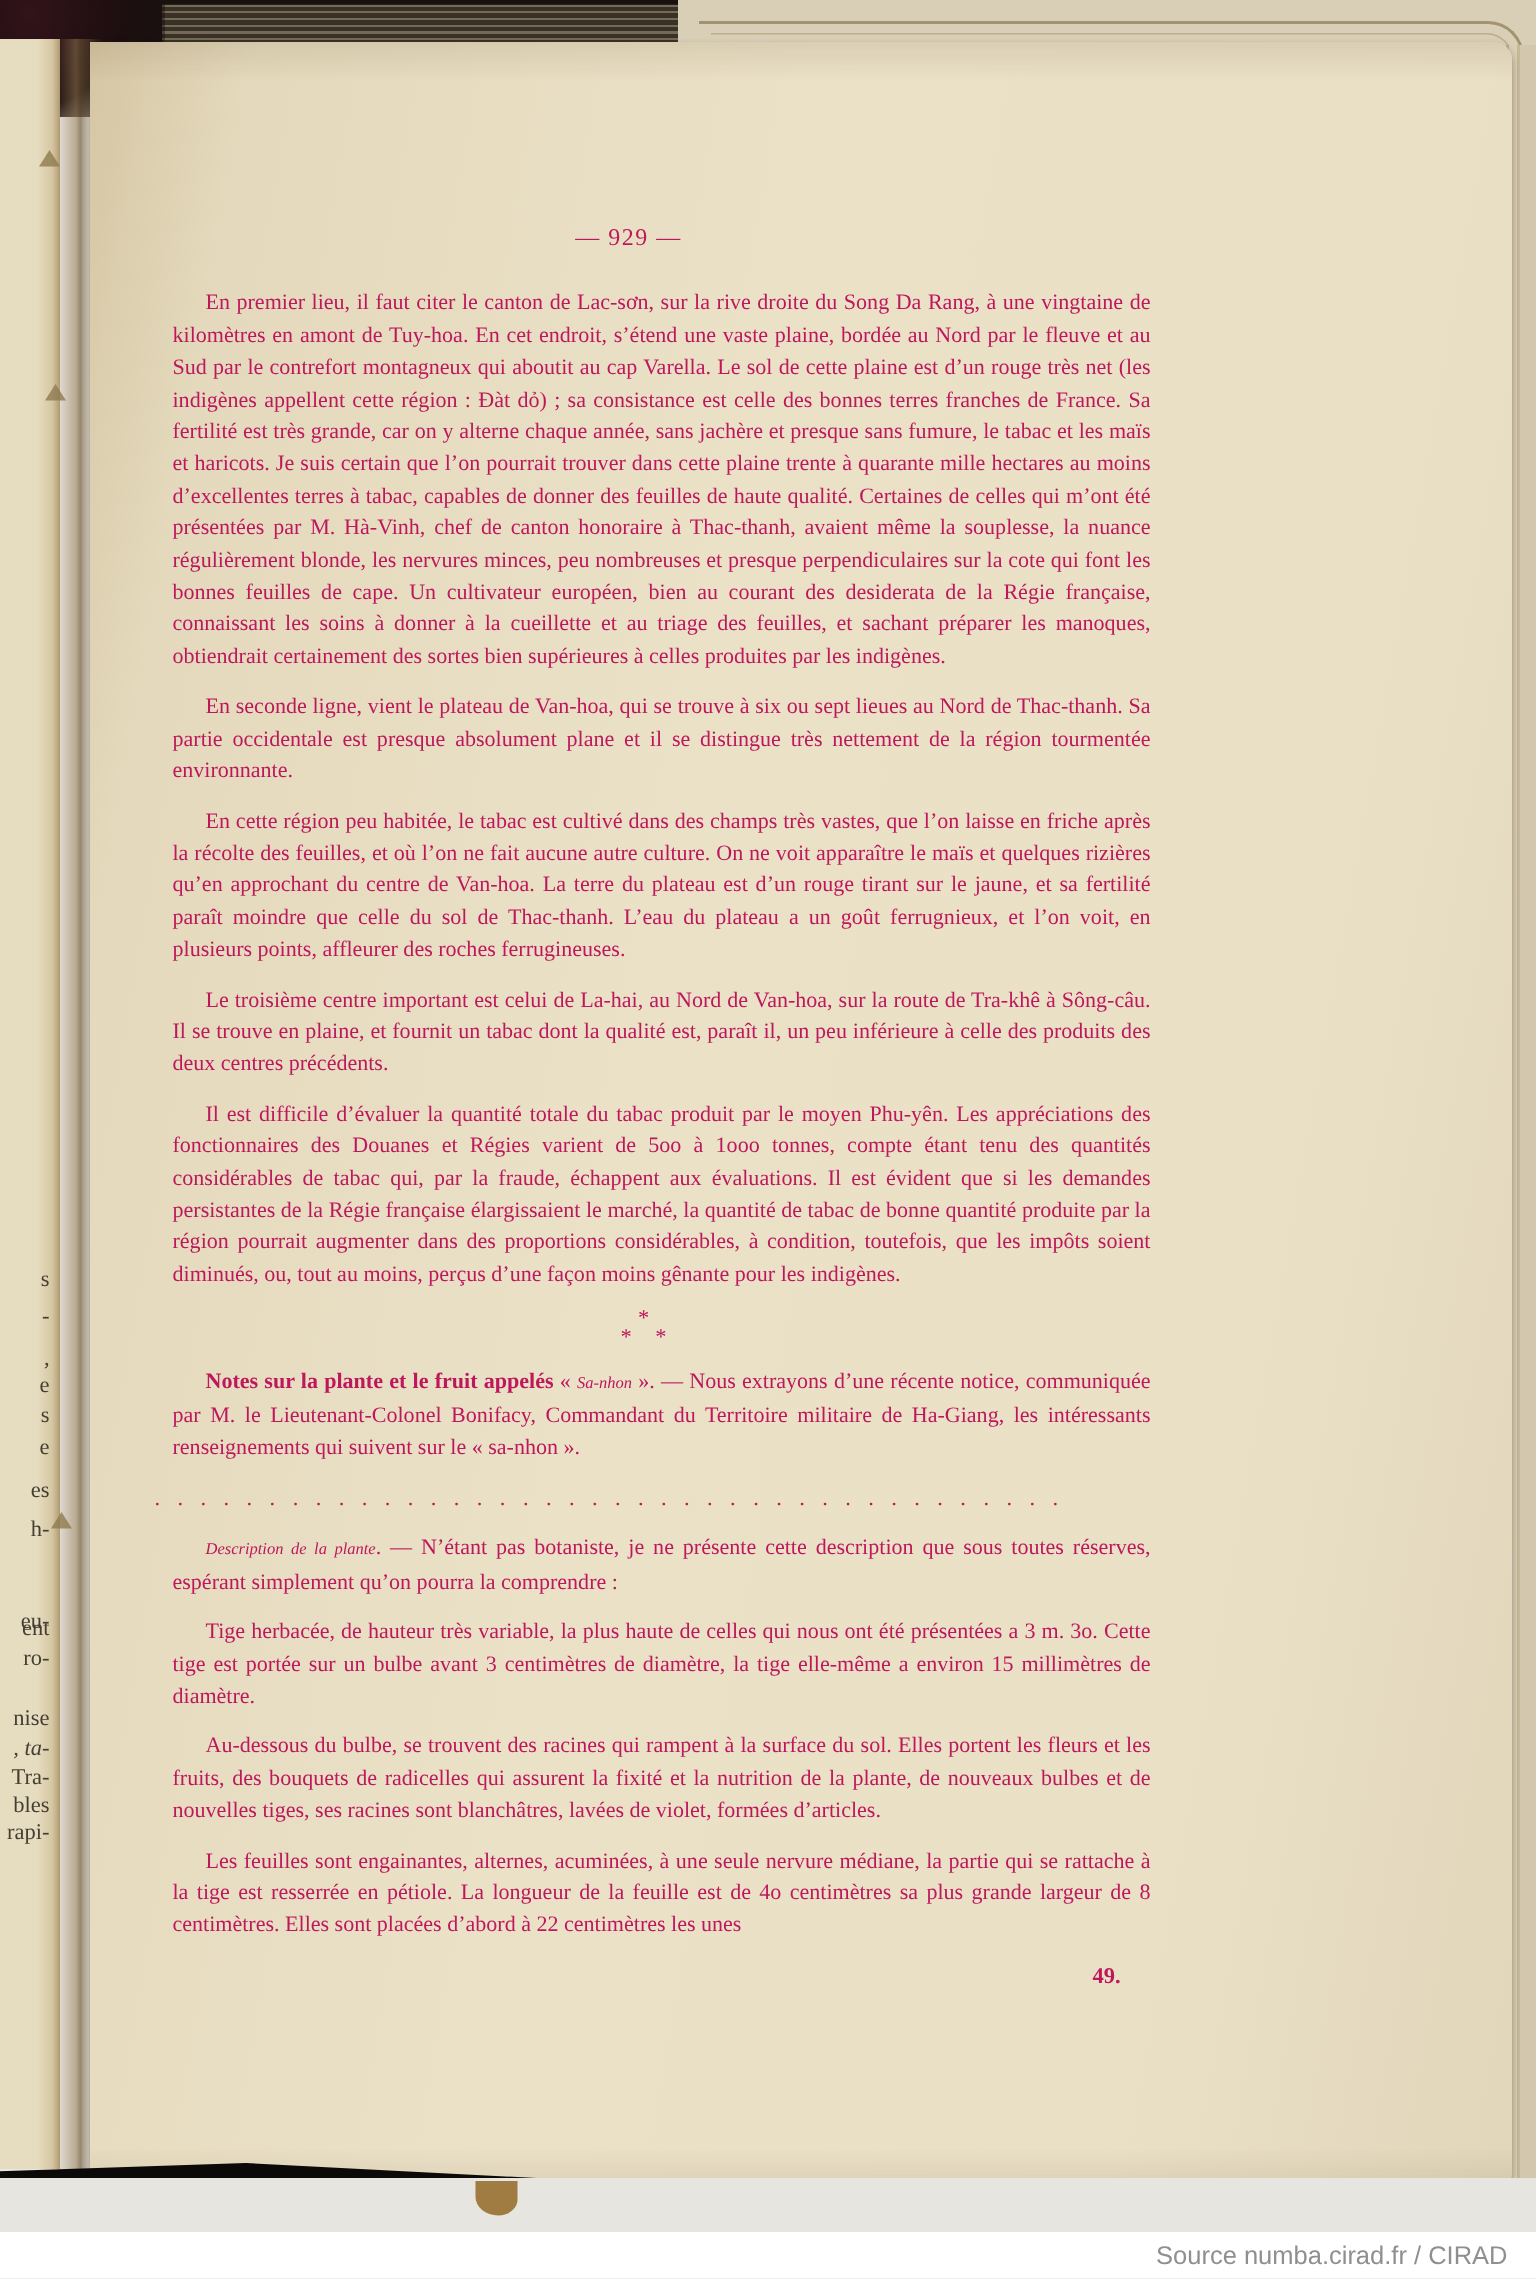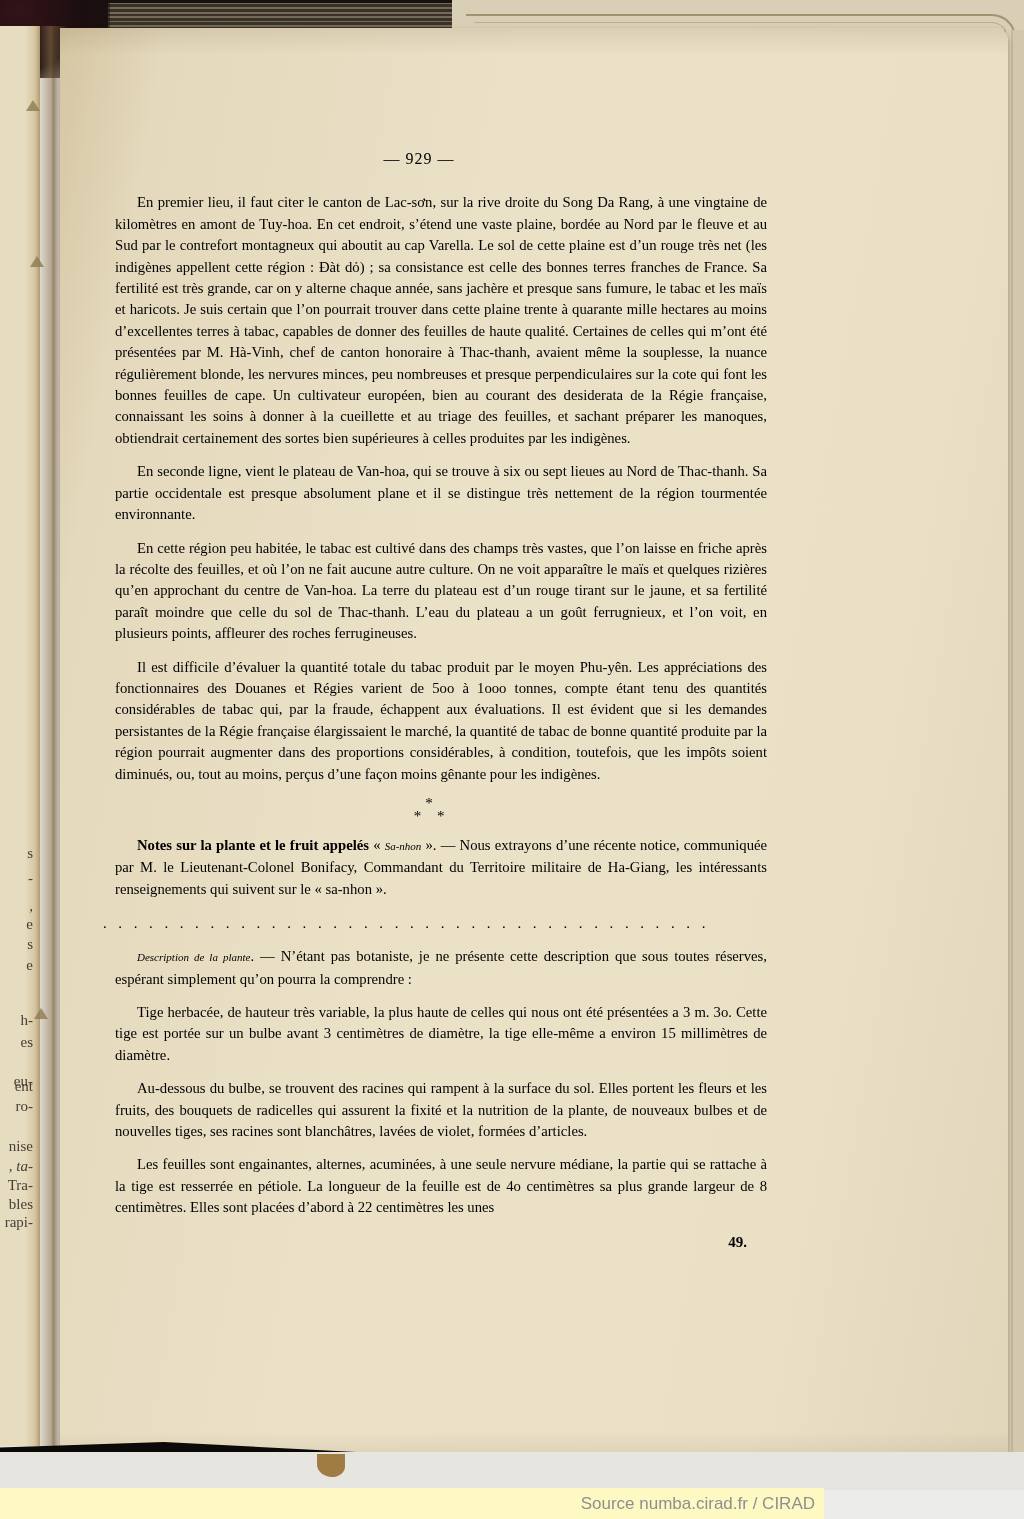--- a/index.html
+++ b/index.html
@@ -54,27 +54,27 @@
                linear-gradient(0deg,rgba(120,100,70,.10) 0,rgba(0,0,0,0) 22px);}
 
   
   .below-band{position:absolute;left:0;top:1452px;width:1024px;height:38px;background:#e7e5e0;}
   .black-wedge{position:absolute;left:0;top:1442px;width:482px;height:55px;background:#0c0a08;
     clip-path:polygon(0 10%,34% 0,100% 30%,100% 100%,0 100%);}
   .bookmark-tab{position:absolute;left:317px;top:1454px;width:28px;height:23px;
     background:#a07c42;border-radius:0 0 46% 54%;}
 
   
-  .watermark-band{position:absolute;left:0;top:1488px;width:824px;height:31px;background:#fef9c3;
-    display:flex;align-items:center;justify-content:flex-end;padding-right:9px;box-sizing:border-box;}
+  .watermark-band{position:absolute;left:0;top:1488px;width:1024px;height:31px;background:#ffffff;
+    display:flex;align-items:center;justify-content:flex-end;padding-right:19px;box-sizing:border-box;}
   .watermark-band span{font-family:"Liberation Sans","DejaVu Sans",sans-serif;
     font-size:17px;color:#8f8f8f;}
 
   
-  .text-col{position:absolute;left:103px;top:148px;width:676px;color:#000000;
+  .text-col{position:absolute;left:103px;top:148px;width:676px;color:#be185d;
     font-size:14.7px;line-height:21.4px;}
   .page-head{text-align:center;font-size:16px;letter-spacing:1px;margin-bottom:23px;
     transform:translateX(-22px);}
   .text-col p{margin:12px;text-indent:22px;text-align:justify;}
   .sig{text-align:right;padding-right:84px;letter-spacing:2px;margin-top:1px;}
   .sep{text-align:center;line-height:13px;margin:8px 0 10px;transform:translateX(-12px);
     font-size:15px;}
   .sep .sep2{word-spacing:12px;}
   .notes-par b{font-weight:bold;}
   .notes-par i,.desc-par i{font-size:11px;font-family:Liberation Serif, serif;}
@@ -98,21 +98,21 @@
     <div class="right-stack"></div>
 
     <div class="left-edge">
         <div class="frag" style="top: 818px;">s</div>
         <div class="frag" style="top: 843px;">-</div>
         <div class="frag" style="top: 871px;">,</div>
         <div class="frag" style="top: 889px;">e</div>
         <div class="frag" style="top: 909px;">s</div>
         <div class="frag" style="top: 930px;">e</div>
         <div class="frag" style="top: 985px;">h-</div>
-        <div class="frag" style="top: 1007px;">es</div>
+        <div class="frag" style="top: 959px;">es</div>
         <div class="frag" style="top: 1030px; margin-top: 16px;">eu-</div>
         <div class="frag" style="top: 1051px;">ent</div>
         <div class="frag" style="top: 1071px;">ro-</div>
         <div class="frag" style="top: 1111px;">nise</div>
         <div class="frag" style="top: 1131px; font-style: italic;">, ta-</div>
         <div class="frag" style="top: 1150px;">Tra-</div>
         <div class="frag" style="top: 1169px;">bles</div>
         <div class="frag" style="top: 1187px;">rapi-</div>
       </div>
     <div class="gutter"></div>
@@ -122,20 +122,21 @@
 
     <div class="main-page"></div>
     <div class="page-vignette"></div>
 
     <div class="text-col">
       <div class="page-head">— 929 —</div>
 
       <p>En premier lieu, il faut citer le canton de Lac-sơn, sur la rive droite du Song Da Rang, à une vingtaine de kilomètres en amont de Tuy-hoa. En cet endroit, s’étend une vaste plaine, bordée au Nord par le fleuve et au Sud par le contrefort montagneux qui aboutit au cap Varella. Le sol de cette plaine est d’un rouge très net (les indigènes appellent cette région : Đàt dỏ) ; sa consistance est celle des bonnes terres franches de France. Sa fertilité est très grande, car on y alterne chaque année, sans jachère et presque sans fumure, le tabac et les maïs et haricots. Je suis certain que l’on pourrait trouver dans cette plaine trente à quarante mille hectares au moins d’excellentes terres à tabac, capables de donner des feuilles de haute qualité. Certaines de celles qui m’ont été présentées par M. Hà-Vinh, chef de canton honoraire à Thac-thanh, avaient même la souplesse, la nuance régulièrement blonde, les nervures minces, peu nombreuses et presque perpendiculaires sur la cote qui font les bonnes feuilles de cape. Un cultivateur européen, bien au courant des desiderata de la Régie française, connaissant les soins à donner à la cueillette et au triage des feuilles, et sachant préparer les manoques, obtiendrait certainement des sortes bien supérieures à celles produites par les indigènes.</p>
       <p>En seconde ligne, vient le plateau de Van-hoa, qui se trouve à six ou sept lieues au Nord de Thac-thanh. Sa partie occidentale est presque absolument plane et il se distingue très nettement de la région tourmentée environnante.</p>
       <p>En cette région peu habitée, le tabac est cultivé dans des champs très vastes, que l’on laisse en friche après la récolte des feuilles, et où l’on ne fait aucune autre culture. On ne voit apparaître le maïs et quelques rizières qu’en approchant du centre de Van-hoa. La terre du plateau est d’un rouge tirant sur le jaune, et sa fertilité paraît moindre que celle du sol de Thac-thanh. L’eau du plateau a un goût ferrugnieux, et l’on voit, en plusieurs points, affleurer des roches ferrugineuses.</p>
+      <p>Le troisième centre important est celui de La-hai, au Nord de Van-hoa, sur la route de Tra-khê à Sông-câu. Il se trouve en plaine, et fournit un tabac dont la qualité est, paraît il, un peu inférieure à celle des produits des deux centres précédents.</p>
       <p>Il est difficile d’évaluer la quantité totale du tabac produit par le moyen Phu-yên. Les appréciations des fonctionnaires des Douanes et Régies varient de 5oo à 1ooo tonnes, compte étant tenu des quantités considérables de tabac qui, par la fraude, échappent aux évaluations. Il est évident que si les demandes persistantes de la Régie française élargissaient le marché, la quantité de tabac de bonne quantité produite par la région pourrait augmenter dans des proportions considérables, à condition, toutefois, que les impôts soient diminués, ou, tout au moins, perçus d’une façon moins gênante pour les indigènes.</p>
 
 
       <div class="sep">
         <div>*</div>
         <div class="sep2">* *</div>
       </div>
 
       <p class="notes-par"><b>Notes sur la plante et le fruit appelés</b><span> « </span><i>Sa-nhon</i><span> ». — </span><span>Nous extrayons d’une récente notice, communiquée par M. le Lieutenant-Colonel Bonifacy, Commandant du Territoire militaire de Ha-Giang, les intéressants renseignements qui suivent sur le « sa-nhon ».</span></p>
 

